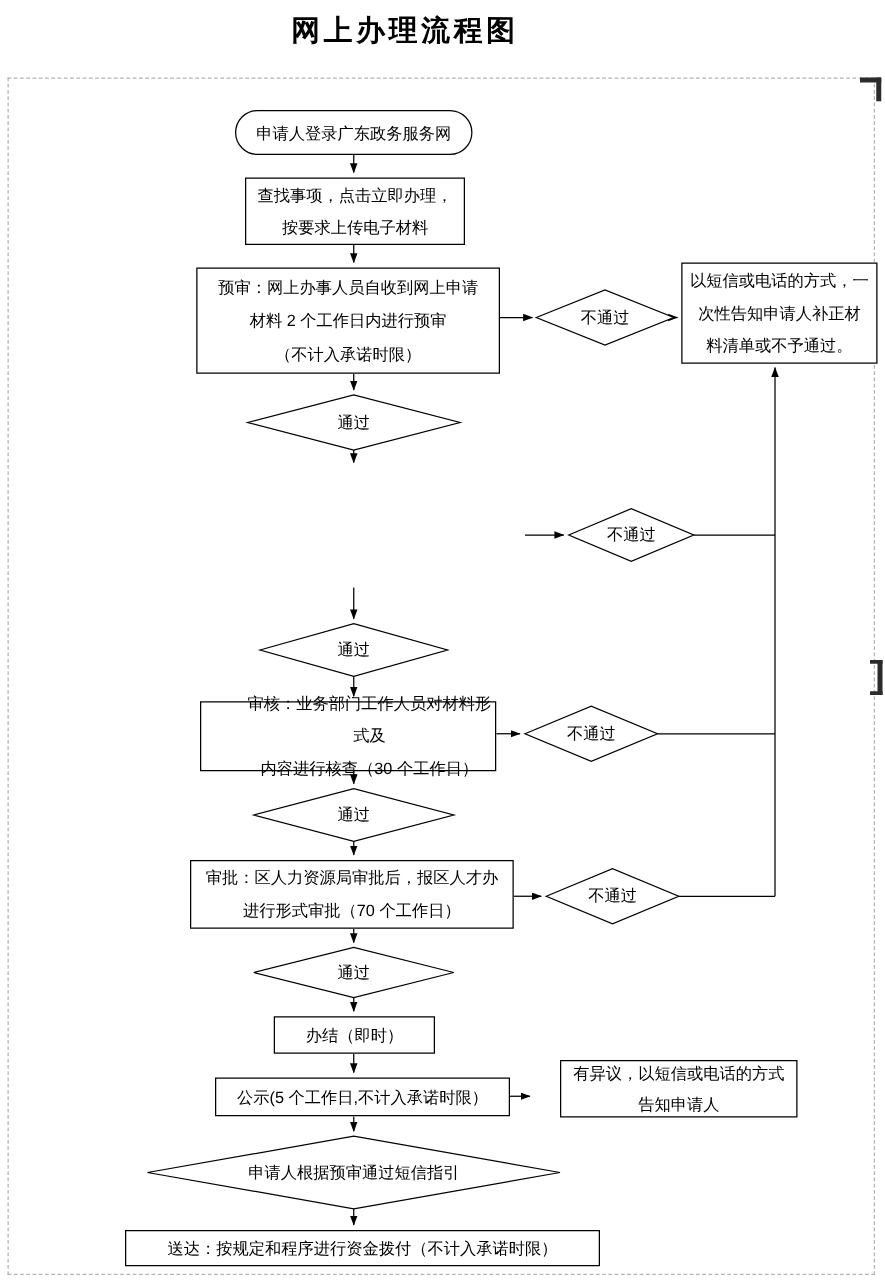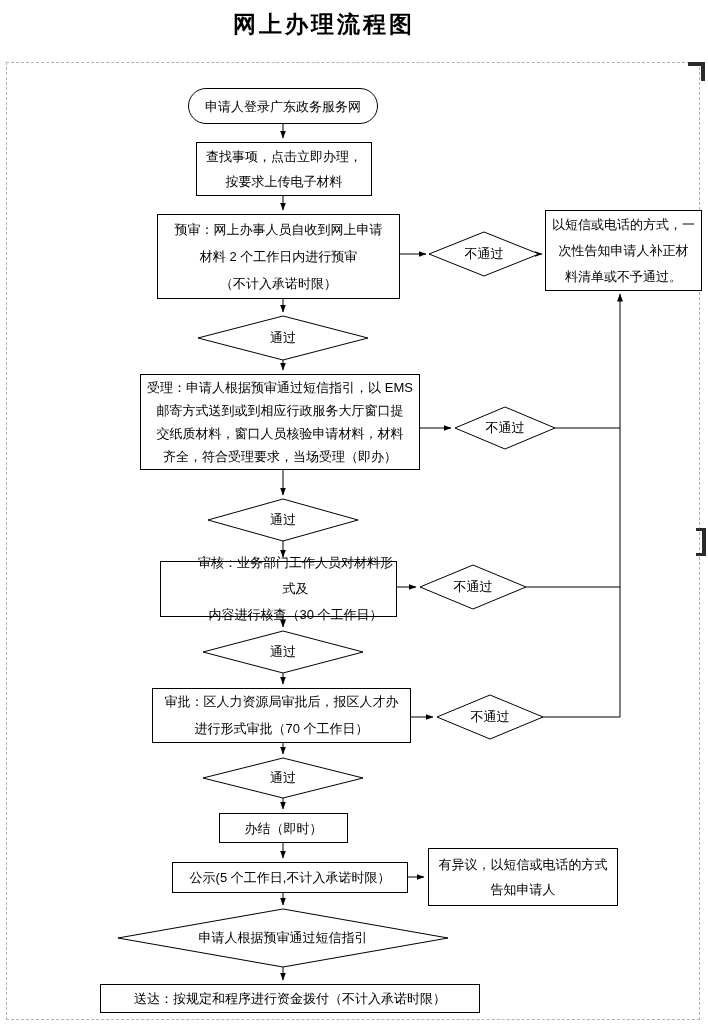--- a/index.html
+++ b/index.html
@@ -91,42 +91,36 @@
     <div>材料 2 个工作日内进行预审</div>
     <div>（不计入承诺时限）</div>
   </div>
 
   <div class="box" style="left:545px; top:210px; width:157px; height:81px; line-height:26px;">
     <div>以短信或电话的方式，一</div>
     <div>次性告知申请人补正材</div>
     <div>料清单或不予通过。</div>
   </div>
 
-  <div class="box" style="left:140px; top:374px; width:280px; height:96px; line-height:23px;">
-    <div>受理：申请人根据预审通过短信指引，以 EMS</div>
-    <div>邮寄方式送到或到相应行政服务大厅窗口提</div>
-    <div>交纸质材料，窗口人员核验申请材料，材料</div>
-    <div>齐全，符合受理要求，当场受理（即办）</div>
-  </div>
 
   <div class="box" style="left:160px; top:561px; width:237px; height:56px; line-height:26px;padding-left:34px;">
     <div>审核：业务部门工作人员对材料形式及</div>
     <div>内容进行核查（30 个工作日）</div>
   </div>
 
   <div class="box" style="left:152px; top:688px; width:259px; height:55px; line-height:26px;justify-content:space-between;">
     <div>审批：区人力资源局审批后，报区人才办</div>
     <div>进行形式审批（70 个工作日）</div>
   </div>
 
   <div class="box" style="left:219px; top:813px; width:129px; height:30px;">办结（即时）</div>
 
   <div class="box" style="left:172px; top:862px; width:236px; height:31px;">公示(5 个工作日,不计入承诺时限）</div>
 
-  <div class="box" style="left:428px; top:848px; width:190px; height:58px; line-height:25px;">
+  <div class="box" style="left:448px; top:848px; width:190px; height:46px; line-height:25px;">
     <div>有异议，以短信或电话的方式</div>
     <div>告知申请人</div>
   </div>
 
   <div class="box" style="left:100px; top:984px; width:380px; height:29px;">送达：按规定和程序进行资金拨付（不计入承诺时限）</div>
 
   <div class="dlabel" style="left:484px; top:254px;">不通过</div>
   <div class="dlabel" style="left:505px; top:428px;">不通过</div>
   <div class="dlabel" style="left:473px; top:587px;">不通过</div>
   <div class="dlabel" style="left:490px; top:717px;">不通过</div>

